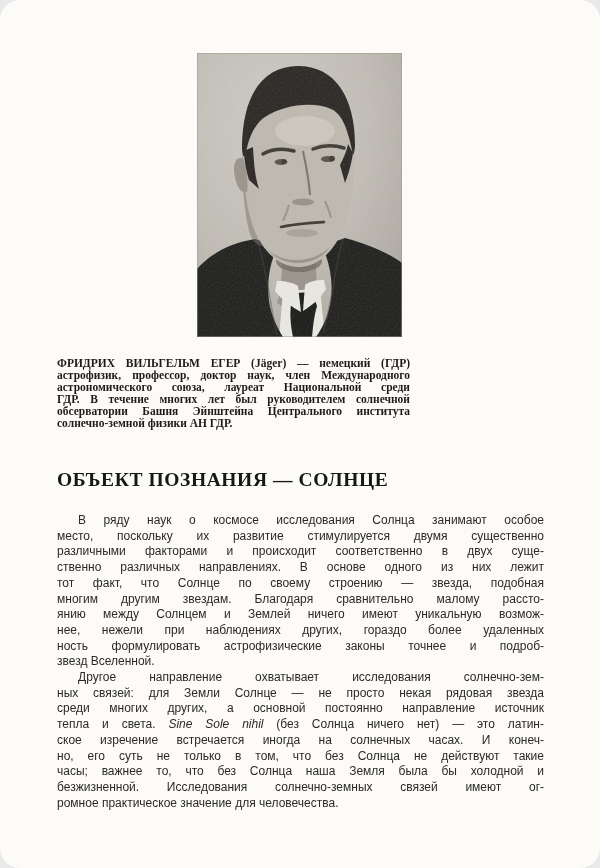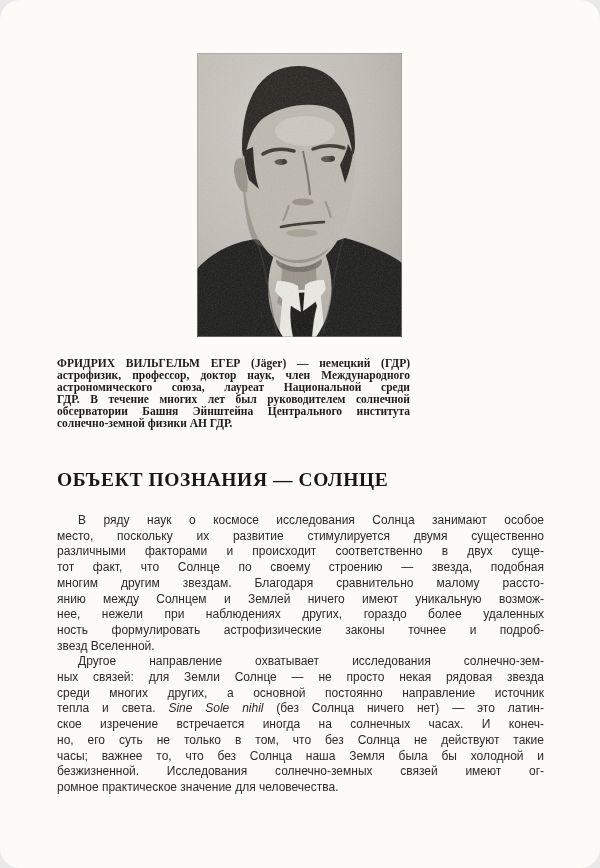--- a/index.html
+++ b/index.html
@@ -134,20 +134,21 @@
     <div class="cap-line last">солнечно-земной физики АН ГДР.</div>
   </div>
 
   <h1 class="heading">ОБЪЕКТ ПОЗНАНИЯ — СОЛНЦЕ</h1>
 
   <div class="bodytext">
     <div class="para">
       <div class="ln indent">В ряду наук о космосе исследования Солнца занимают особое</div>
       <div class="ln">место, поскольку их развитие стимулируется двумя существенно</div>
       <div class="ln">различными факторами и происходит соответственно в двух суще-</div>
+      <div class="ln">ственно различных направлениях. В основе одного из них лежит</div>
       <div class="ln">тот факт, что Солнце по своему строению — звезда, подобная</div>
       <div class="ln">многим другим звездам. Благодаря сравнительно малому рассто-</div>
       <div class="ln">янию между Солнцем и Землей ничего имеют уникальную возмож-</div>
       <div class="ln">нее, нежели при наблюдениях других, гораздо более удаленных</div>
       <div class="ln">ность формулировать астрофизические законы точнее и подроб-</div>
       <div class="ln last">звезд Вселенной.</div>
     </div>
     <div class="para">
       <div class="ln indent">Другое направление охватывает исследования солнечно-зем-</div>
       <div class="ln">ных связей: для Земли Солнце — не просто некая рядовая звезда</div>

